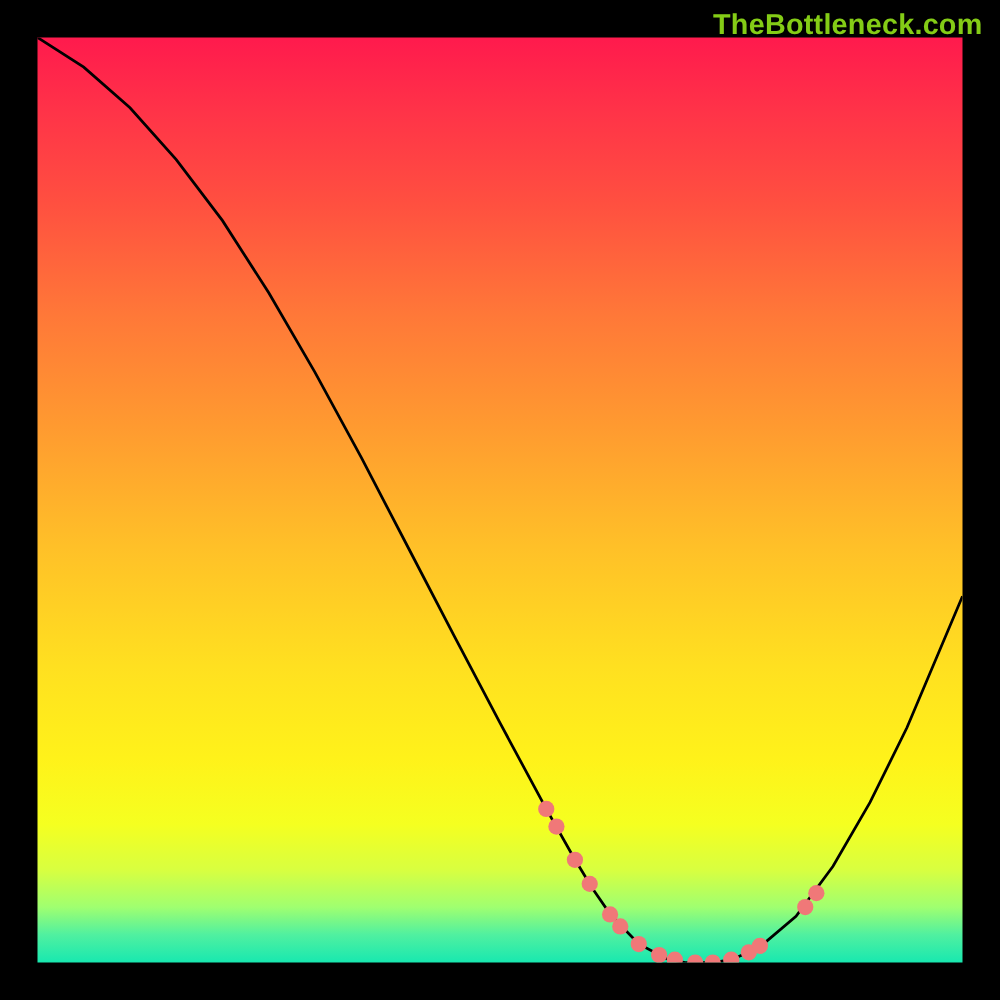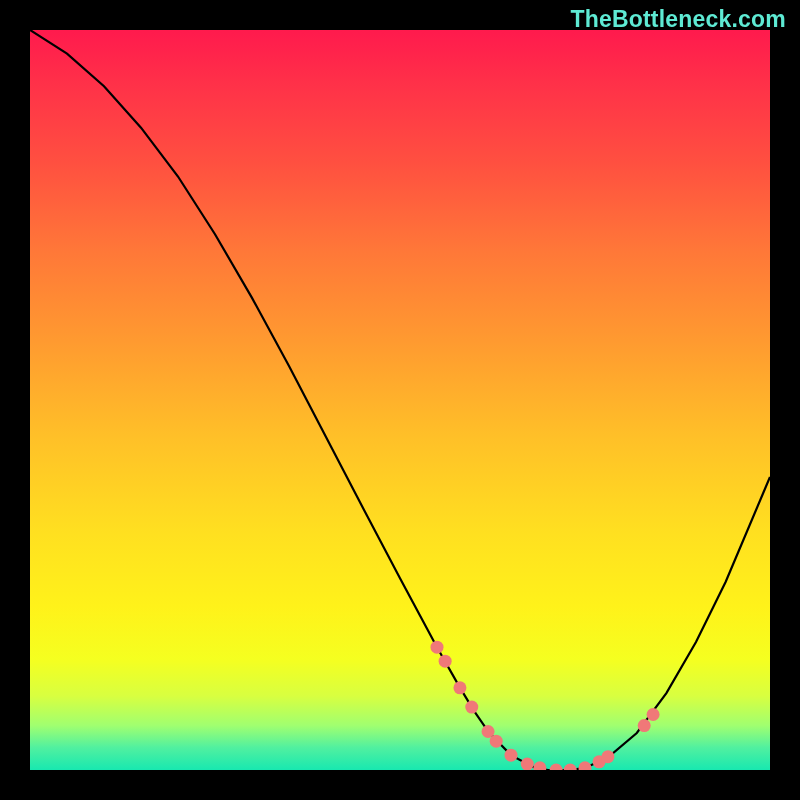--- a/index.html
+++ b/index.html
@@ -31,21 +31,21 @@
       #50f0a0 97%,
       #18e8b0 100%);
   }
   .watermark {
     position: absolute;
     top: 6px;
     right: 14px;
     font-family: Arial, Helvetica, sans-serif;
     font-size: 23px;
     font-weight: 600;
-    color: #5eead4;
+    color: #84cc16;
     letter-spacing: 0.2px;
   }
   svg.overlay {
     position: absolute;
     left: 30px;
     top: 30px;
     width: 740px;
     height: 740px;
   }
 </style>

